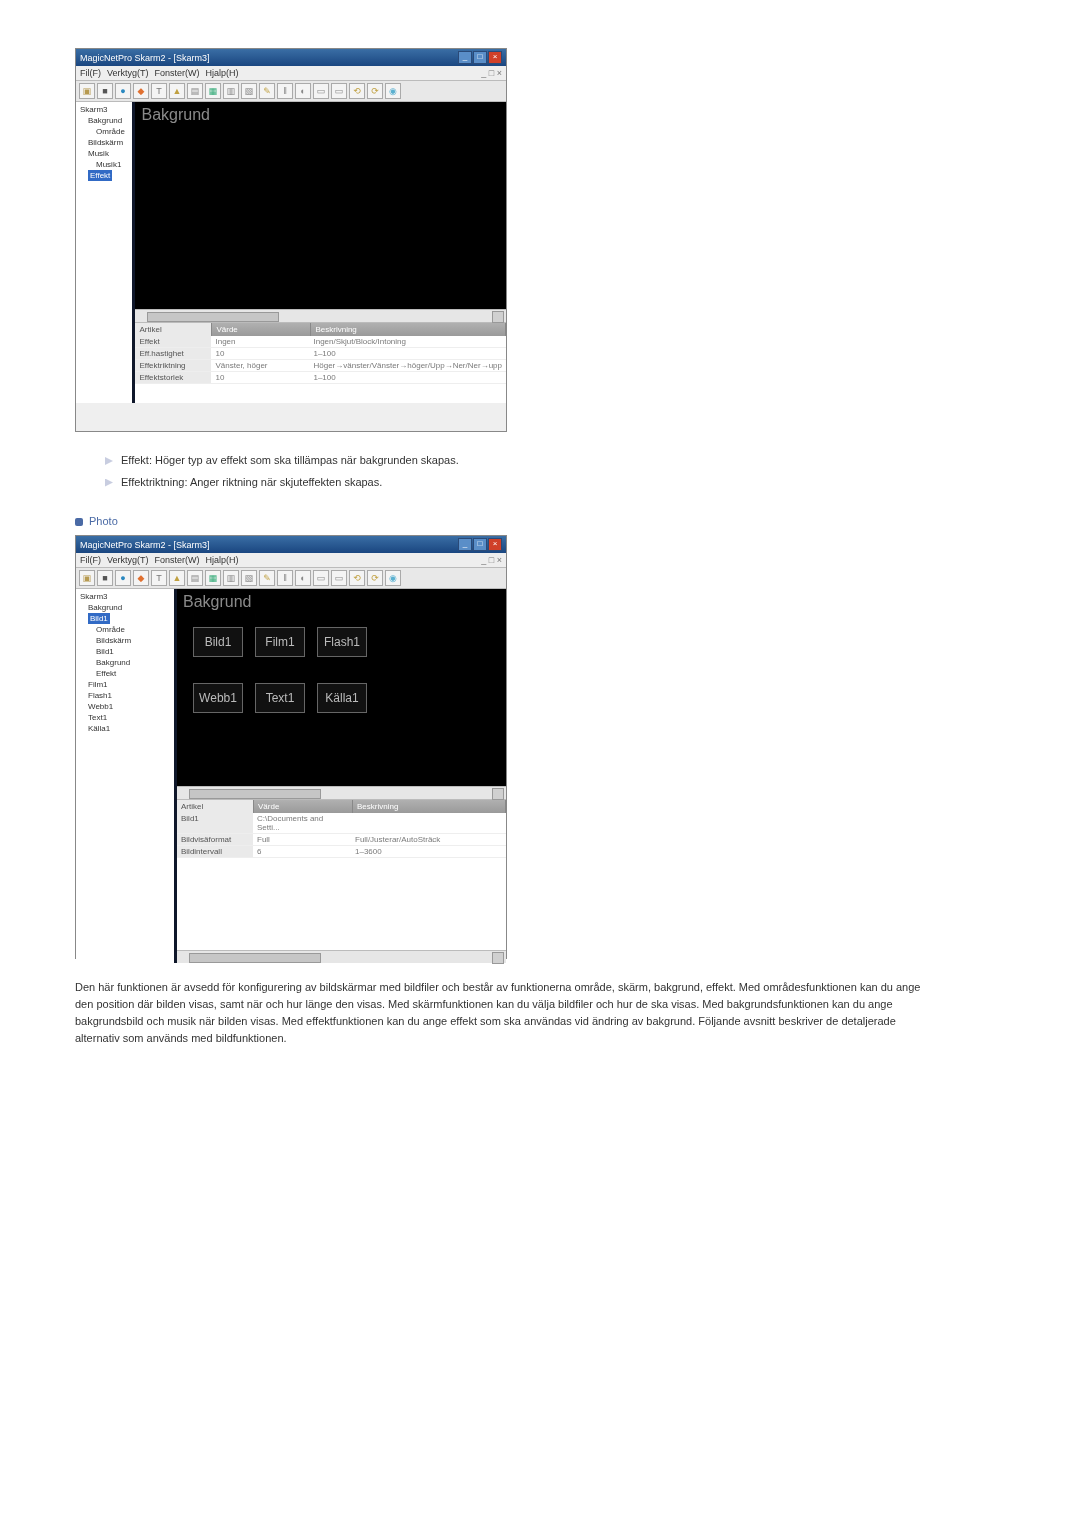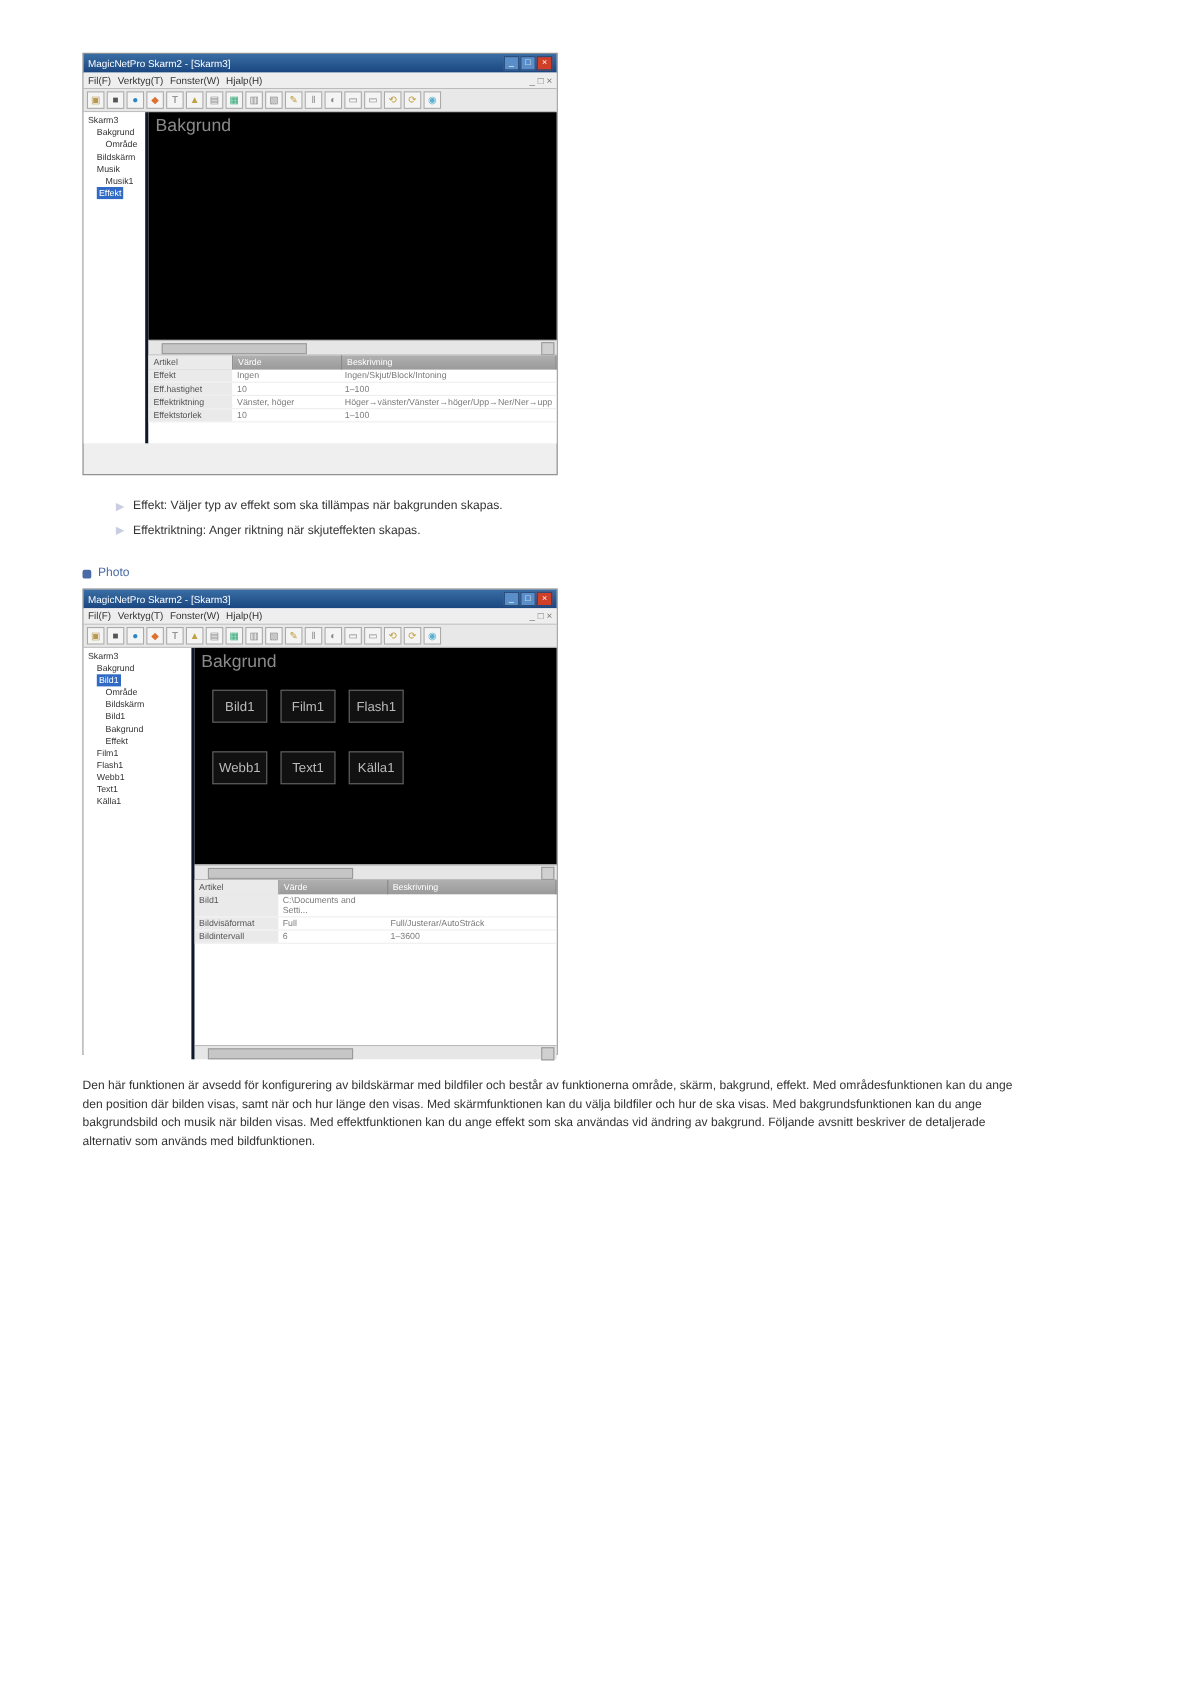--- a/index.html
+++ b/index.html
@@ -324,21 +324,21 @@
                 <div class="c3">1–100</div>
               </div>
             </div>
         </div>
       </div>
     </div>
   </div>
 
   <ul class="doc-list">
     <li>
-      <span>Effekt: Väljer typ av effekt som ska tillämpas när bakgrunden skapas.</span>
+      <span>Effekt: Höger typ av effekt som ska tillämpas när bakgrunden skapas.</span>
     </li>
     <li>Effektriktning: Anger riktning när skjuteffekten skapas.</li>
   </ul>
 
   <div class="section-head">Photo</div>
 
   <div class="screenshot" style="height:422px;">
     <div class="titlebar">
       <span>MagicNetPro Skarm2 - [Skarm3]</span>
       <div class="ctrls">

